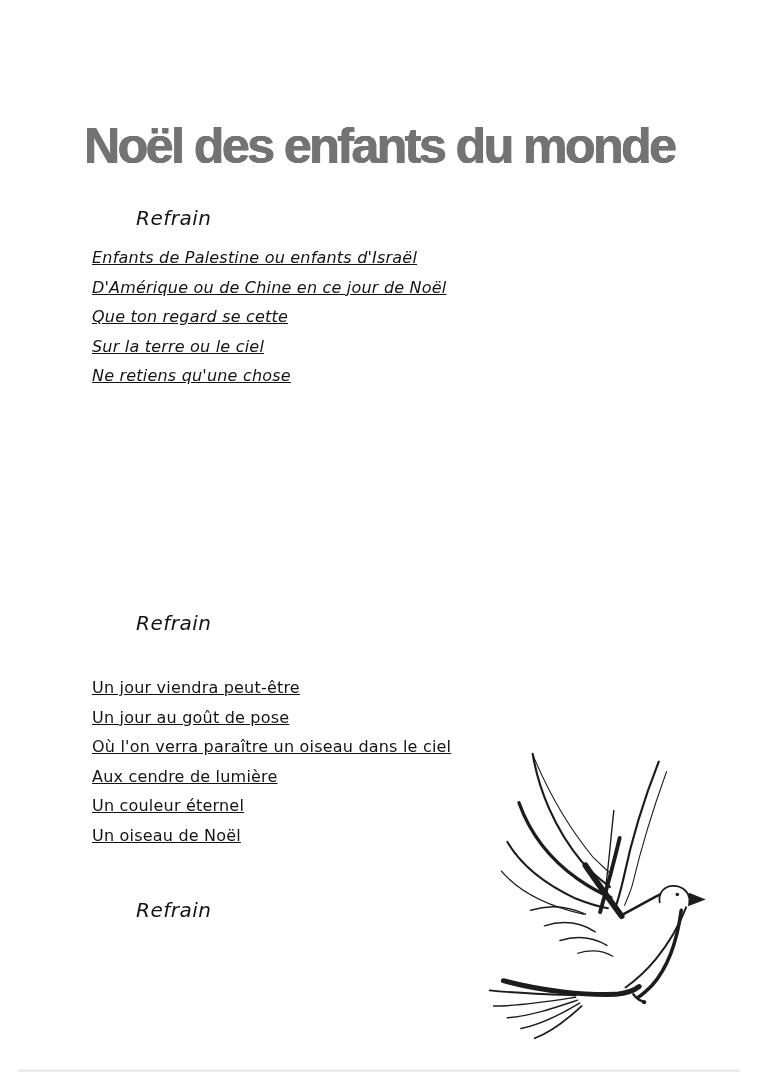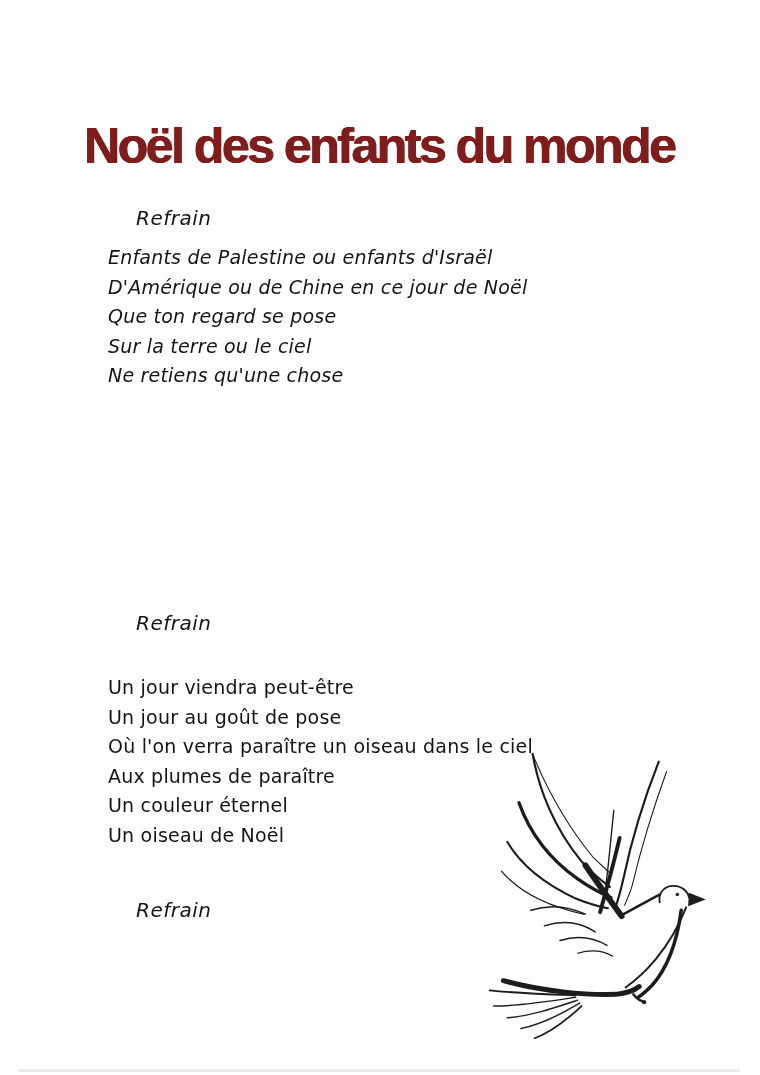--- a/index.html
+++ b/index.html
@@ -12,40 +12,41 @@
     color:#141414;
   }
   .title{
     position:absolute;left:84px;top:82px;
     font-family:"Liberation Sans", sans-serif;
     font-weight:800;
     font-size:50px;
     letter-spacing:-2.5px;
     line-height:1.2;
     white-space:nowrap;
-    color:#7f1d1d;
+    color:#737373;
     text-shadow:0.6px 0 0 currentColor, -0.3px 0 0 currentColor;
   }
   .refrain{
     position:absolute;left:92px;
     font-size:20px;
     font-style:italic;
     line-height:26px;
     letter-spacing:0.5px;
     margin-left:44px;
   }
   .refrain-1{top:205px;}
   .refrain-2{top:610px;}
   .refrain-3{top:897px;}
   .verse{
-    position:absolute;left:108px;
-    font-size:19px;
+    position:absolute;left:92px;
+    font-size:16px;
     line-height:29.5px;
     letter-spacing:0.2px;
     white-space:nowrap;
+    text-decoration:underline;
   }
   .verse-1{top:243px;font-style:italic;}
   .verse-2{top:437px;}
   .verse-3{top:673px;}
   .dove{
     position:absolute;left:486px;top:748px;
     width:238px;height:303px;
   }
   .scan-edge{
     position:absolute;left:18px;bottom:3px;
@@ -58,33 +59,33 @@
 
 <div class="page">
 
   <h1 class="title">Noël des enfants du monde</h1>
 
   <div class="refrain refrain-1">Refrain</div>
 
   <div class="verse verse-1">
     <div>Enfants de Palestine ou enfants d'Israël</div>
     <div>D'Amérique ou de Chine en ce jour de Noël</div>
-    <div>Que ton regard se pose</div>
+    <div>Que ton regard se cette</div>
     <div>Sur la terre ou le ciel</div>
     <div>Ne retiens qu'une chose</div>
   </div>
 
 
   <div class="refrain refrain-2">Refrain</div>
 
   <div class="verse verse-3">
     <div>Un jour viendra peut-être</div>
     <div>Un jour au goût de pose</div>
     <div>Où l'on verra paraître un oiseau dans le ciel</div>
-    <div>Aux plumes de paraître</div>
+    <div>Aux cendre de lumière</div>
     <div>Un couleur éternel</div>
     <div>Un oiseau de Noël</div>
   </div>
 
   <div class="refrain refrain-3">Refrain</div>
 
   <svg class="dove" viewBox="0 0 240 310" xmlns="http://www.w3.org/2000/svg">
     <g stroke="#1c1c1c" fill="none" stroke-linecap="round">
 
       <path d="M46,6 C52,42 68,82 96,116 C104,125 114,134 125,142" stroke-width="2.2"></path>

